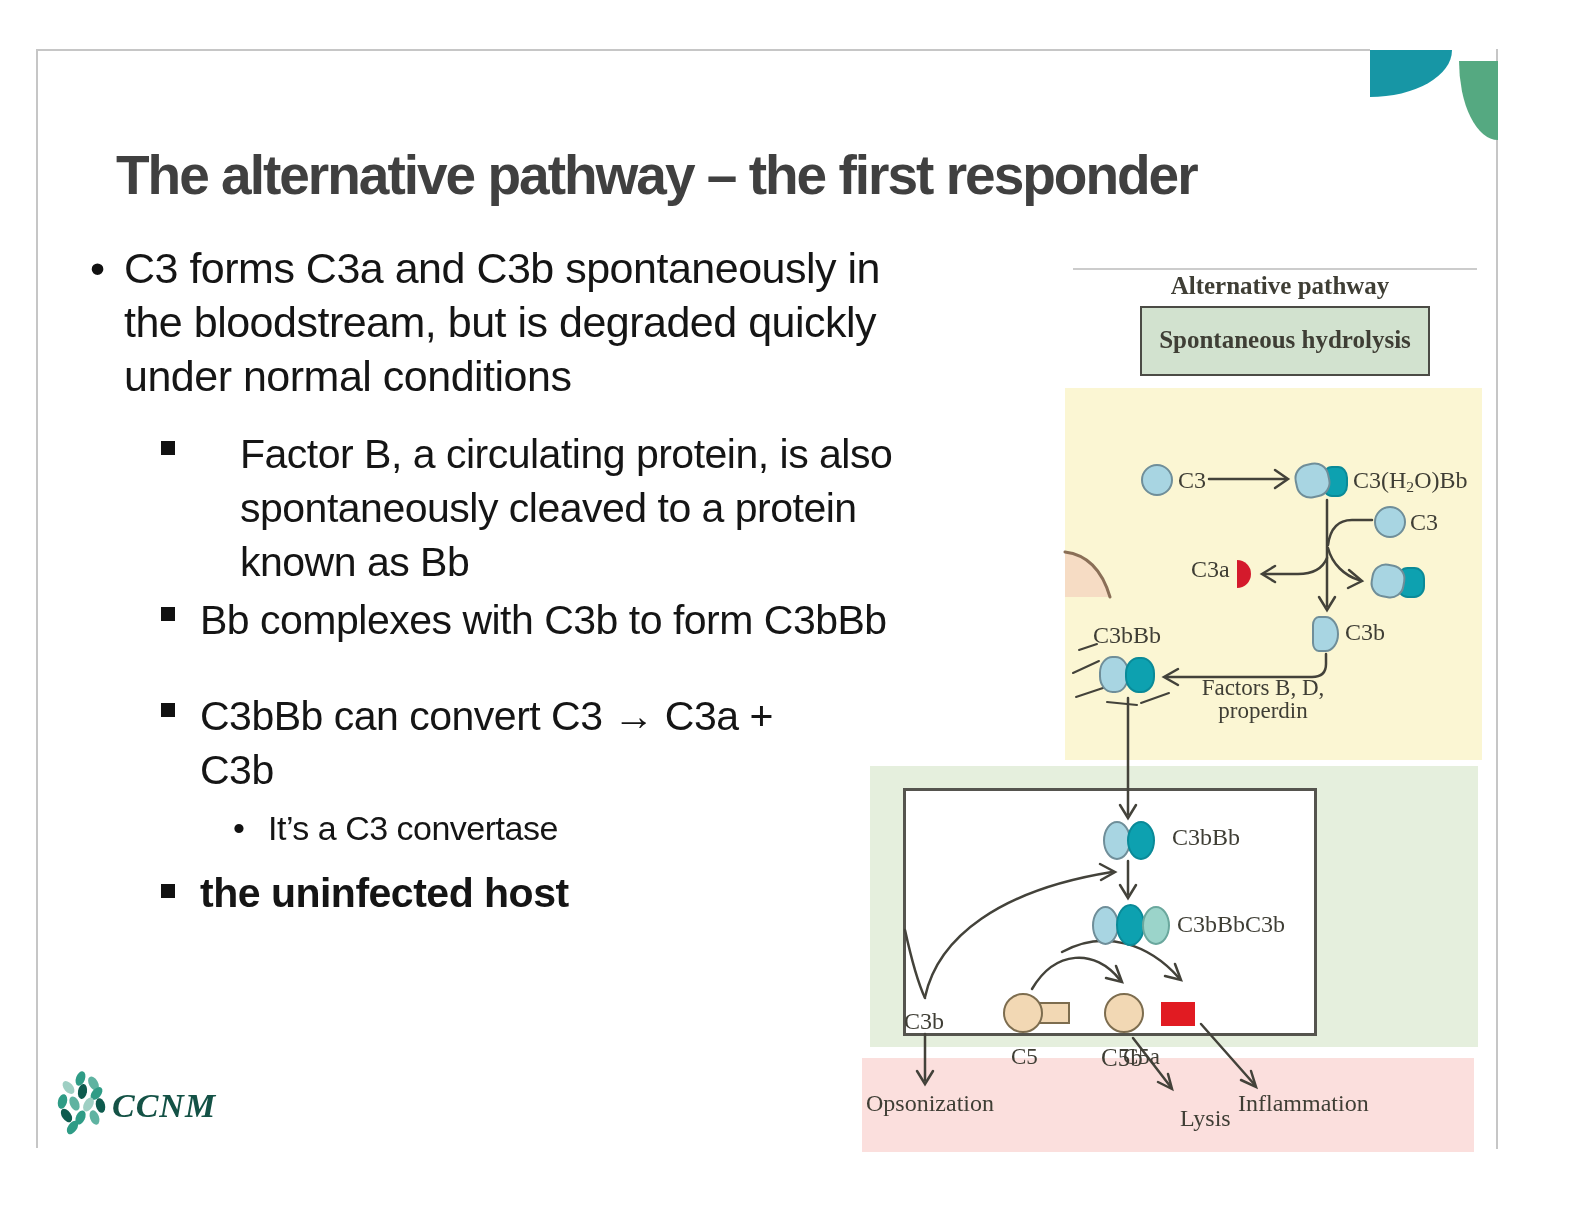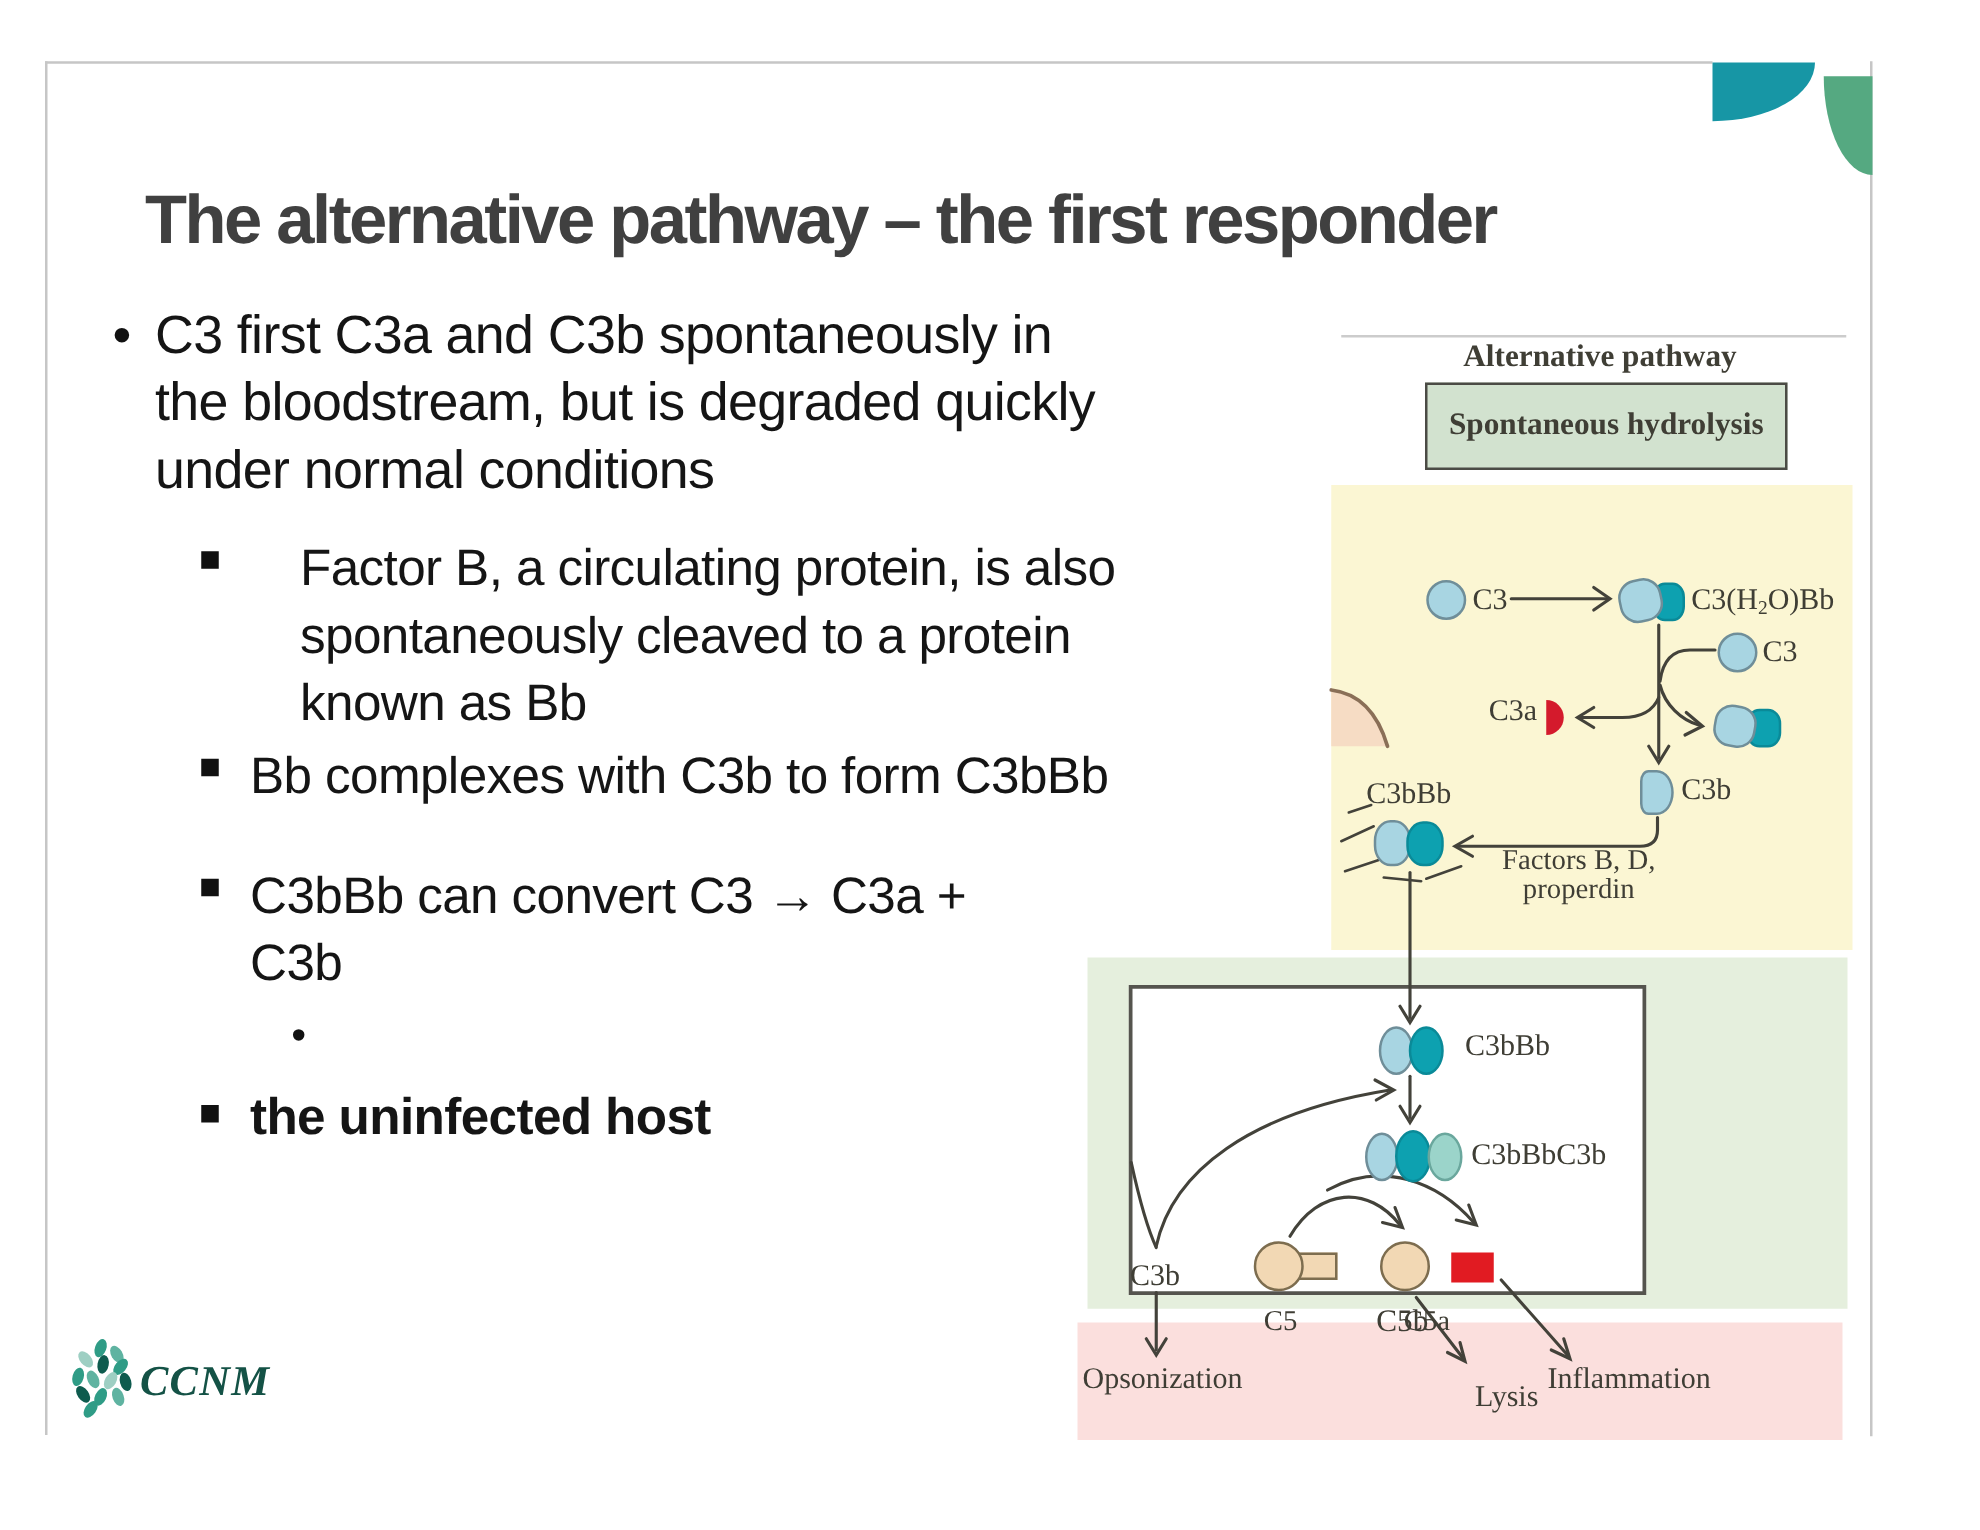--- a/index.html
+++ b/index.html
@@ -47,21 +47,21 @@
   <div class="abs frame-line" style="left:36px;top:49px;width:2px;height:1099px;"></div>
   <div class="abs frame-line" style="left:1496px;top:49px;width:2px;height:1100px;"></div>
 
   <div class="abs deco-teal"></div>
   <div class="abs deco-green"></div>
 
   <div class="abs title">The alternative pathway – the first responder</div>
 
   <div class="abs body-line lvl1 dot" style="left:90px;top:241px;">•</div>
   <div class="abs" style="left:124px;top:241px;">
-    <div class="body-line lvl1">C3 first C3a and C3b spontaneously in</div>
+    <div class="body-line lvl1">C3 forms C3a and C3b spontaneously in</div>
     <div class="body-line lvl1">the bloodstream, but is degraded quickly</div>
     <div class="body-line lvl1">under normal conditions</div>
   </div>
 
   <div class="abs sqbullet" style="left:161px;top:441px;"></div>
   <div class="abs" style="left:200px;top:427px;margin-left:40px;">
     <div class="body-line lvl2">Factor B, a circulating protein, is also</div>
     <div class="body-line lvl2">spontaneously cleaved to a protein</div>
     <div class="body-line lvl2">known as Bb</div>
   </div>
@@ -71,20 +71,23 @@
     <div class="body-line lvl2">Bb complexes with C3b to form C3bBb</div>
   </div>
 
   <div class="abs sqbullet" style="left:161px;top:703px;"></div>
   <div class="abs" style="left:200px;top:689px;">
     <div class="body-line lvl2">C3bBb can convert C3 → C3a +</div>
     <div class="body-line lvl2">C3b</div>
   </div>
 
   <div class="abs body-line lvl3 dot" style="left:233px;top:806px;">•</div>
+  <div class="abs" style="left:268px;top:806px;">
+    <div class="body-line lvl3">It’s a C3 convertase</div>
+  </div>
 
   <div class="abs sqbullet" style="left:161px;top:884px;"></div>
   <div class="abs" style="left:200px;top:866px;">
     <div class="body-line lvl2 boldtxt">the uninfected host</div>
   </div>
 
   <div class="abs" style="left:1073px;top:268px;width:404px;height:2px;background:#cccccc;"></div>
   <div class="abs fig-serif" style="left:1130px;top:272px;width:300px;text-align:center;font-weight:bold;font-size:25px;">Alternative pathway</div>
 
   <div class="abs fig-serif sh-box">Spontaneous hydrolysis</div>

